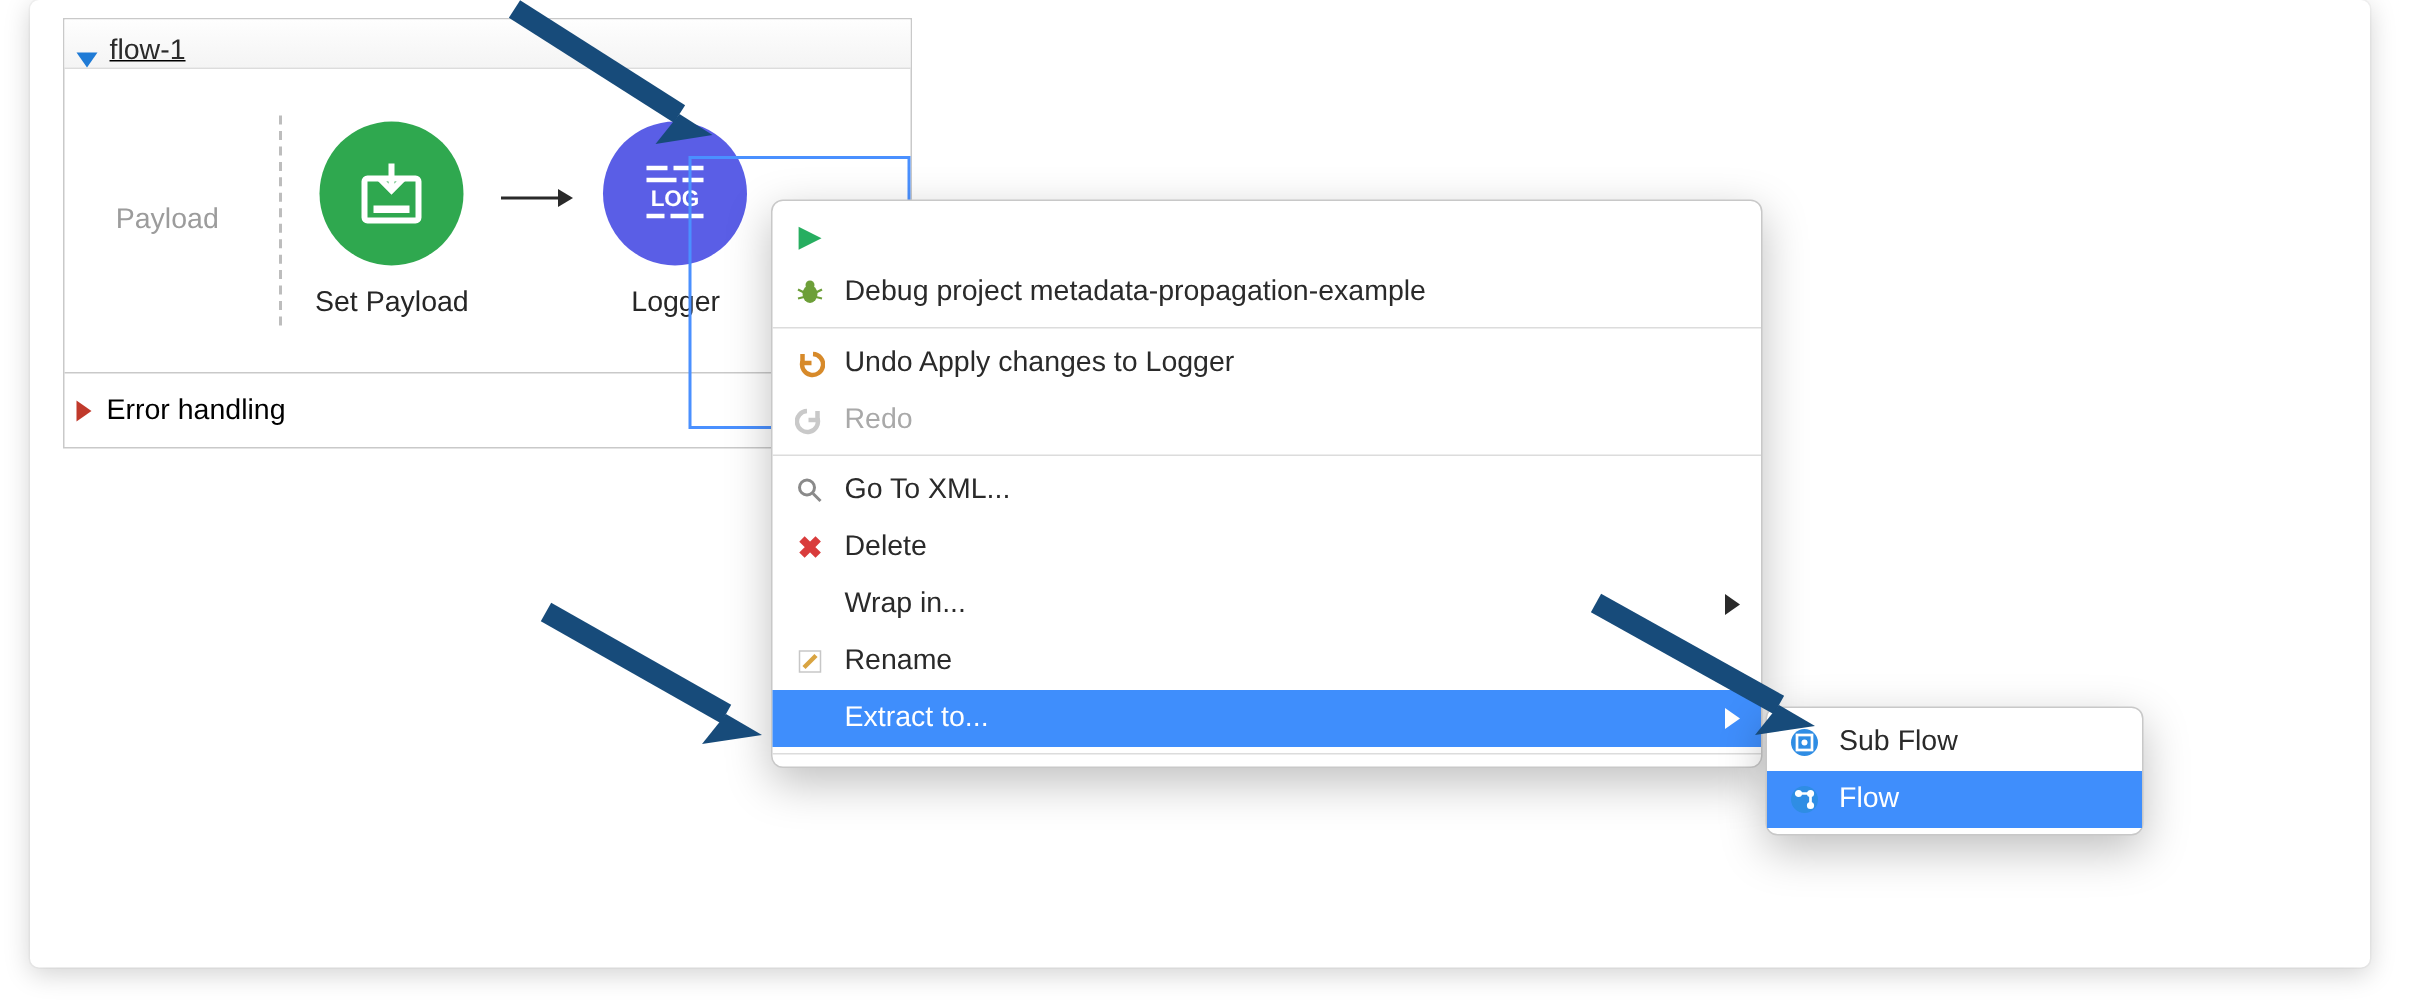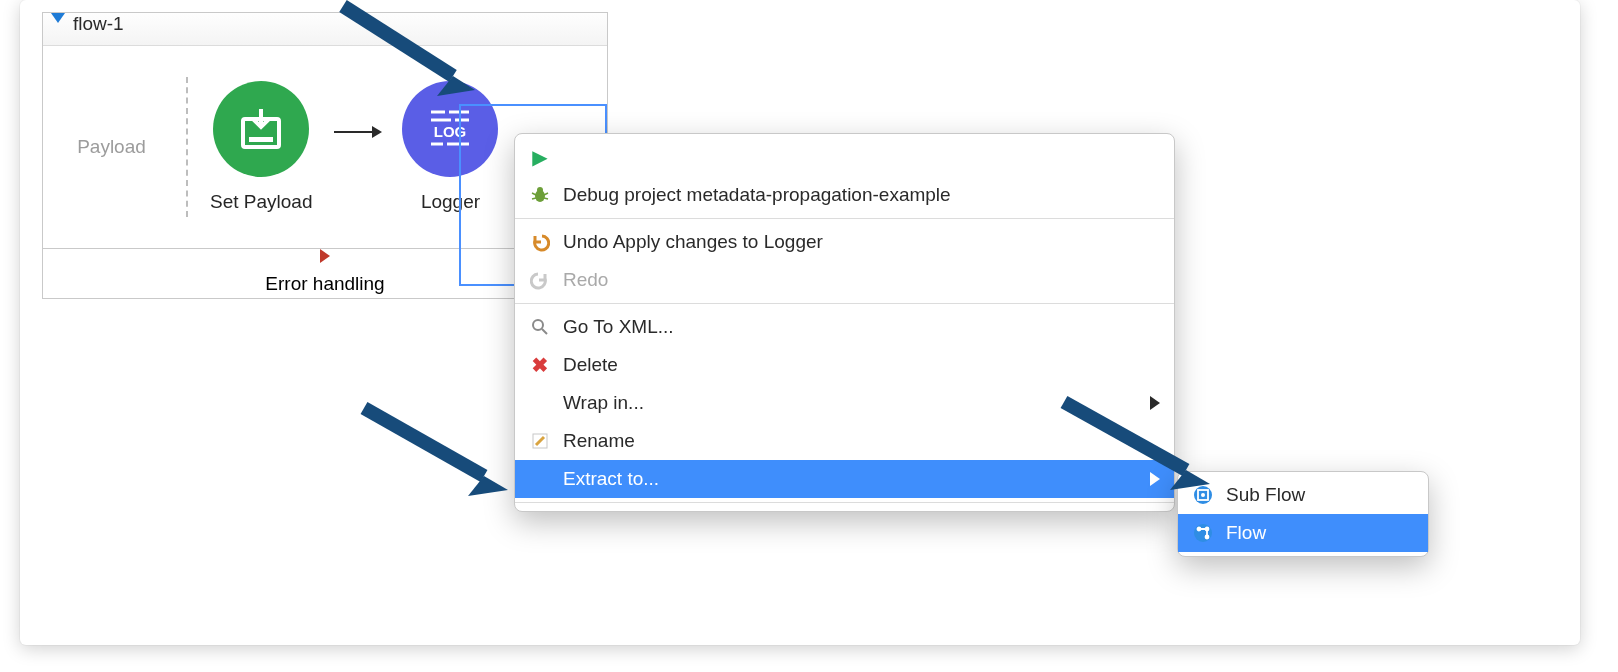--- a/index.html
+++ b/index.html
@@ -32,23 +32,24 @@
     top: 12px;
     width: 566px;
     border: 1px solid #c9c9c9;
     background: #fff;
   }
   .flow-header {
     height: 33px;
     background: linear-gradient(#fefefe, #f4f4f4);
     border-bottom: 1px solid #dcdcdc;
     display: flex;
-    align-items: flex-start;
+    align-items: flex-end;
     padding: 0 8px;
     gap: 8px;
+    text-decoration: underline;
   }
   .tri-down {
     width: 0; height: 0;
     border-left: 7px solid transparent;
     border-right: 7px solid transparent;
     border-top: 10px solid #1f7bd6;
   }
   .tri-right-red {
     width: 0; height: 0;
     border-top: 7px solid transparent;
@@ -113,21 +114,20 @@
     border: 2px solid #4a90ff;
     pointer-events: none;
   }
 
   .error-panel {
     border-top: 1px solid #c9c9c9;
     height: 50px;
     display:flex; align-items:center;
     gap: 10px;
     padding: 0 8px;
-    flex-direction: column;
   }
 
   
   .menu {
     position: absolute;
     left: 494px;
     top: 133px;
     width: 661px;
     background: #fff;
     border: 1px solid #c8c8c8;

